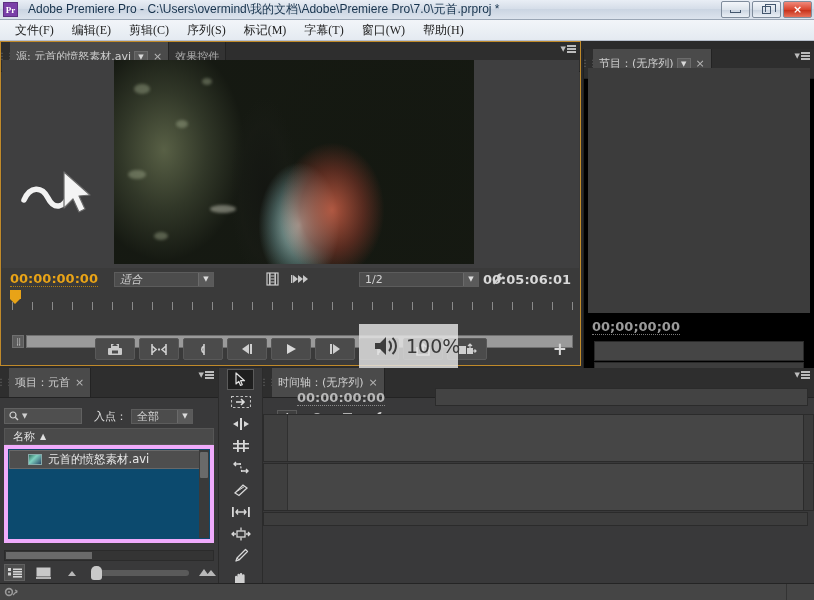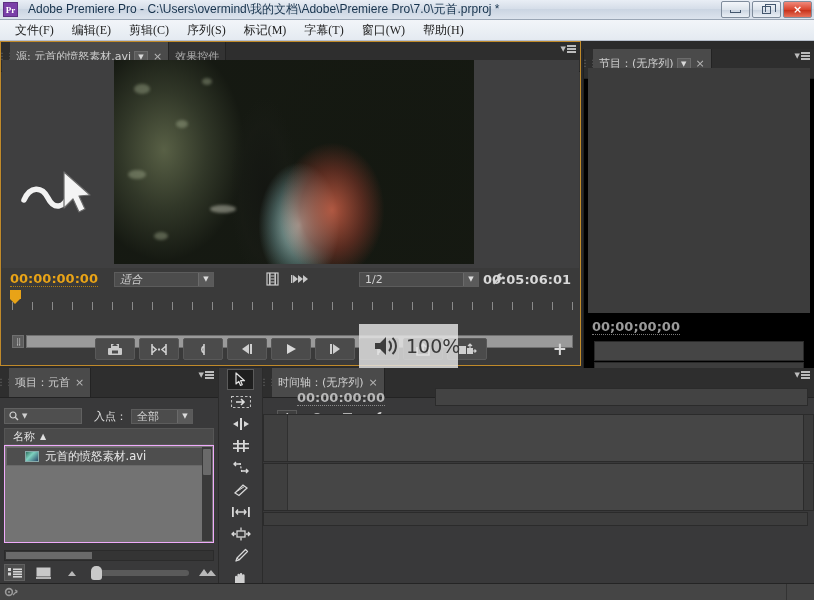--- a/index.html
+++ b/index.html
@@ -179,21 +179,21 @@
   .bin-icon { width: 15px; height: 13px; margin-left: 8px; background: #636363; border: 1px solid #767676; border-radius: 1px; position: relative; }
   .bin-icon::after { content: "↰"; position: absolute; left: 2px; top: -2px; font-size: 10px; color: #cfcfcf; }
   .proj-name { margin-left: 8px; font-size: 11.5px; color: #e2e2e2; }
   .proj-count { position: absolute; right: 8px; font-size: 11px; color: #cacaca; }
   .proj-search-row { position: absolute; left: 0; right: 0; top: 38px; height: 20px; display: flex; align-items: center; gap: 4px; }
   .search-box { margin-left: 4px; width: 78px; height: 16px; background: #4f4f4f; border: 1px solid #616161;
                 display: flex; align-items: center; padding-left: 4px; gap: 3px; }
   .inpoint-label { font-size: 11px; color: #dcdcdc; margin-left: 8px; }
   .list-header { position: absolute; left: 4px; right: 4px; top: 60px; height: 17px; background: #4a4a4a; border: 1px solid #565656;
                  display: flex; align-items: center; padding-left: 8px; gap: 5px; font-size: 11px; color: #e0e0e0; }
-  .list-body { position: absolute; left: 4px; right: 4px; top: 77px; bottom: 40px; background: #737373; border: 1px solid #f0abfc; }
+  .list-body { position: absolute; left: 4px; right: 4px; top: 77px; bottom: 40px; background: #0c4a6e; border: 4px solid #f0abfc; }
   .clip-row { height: 19px; margin: 1px; background: #4e4e4e; border: 1px solid #686868;
               display: flex; align-items: center; gap: 6px; padding-left: 18px; }
   .clip-thumb { width: 14px; height: 11px; background: linear-gradient(135deg,#2f6f5e 0%, #7fd2c0 40%, #2a4a6a 100%); border: 1px solid #8aa; }
   .clip-name { font-size: 11.5px; color: #e8e8e8; }
   .v-scroll { position: absolute; right: 1px; top: 1px; bottom: 1px; width: 10px; background: #3a3a3a; }
   .v-thumb { position: absolute; top: 2px; left: 1px; width: 8px; height: 26px; background: #6a6a6a; border-radius: 1px; }
   .h-scroll { position: absolute; left: 4px; right: 4px; bottom: 22px; height: 11px; background: #343434; border: 1px solid #2b2b2b; }
   .h-thumb { position: absolute; left: 1px; top: 1px; width: 86px; height: 7px; background: #6a6a6a; }
   .proj-footer { position: absolute; left: 0; right: 0; bottom: 0; height: 21px; display: flex; align-items: center; gap: 8px; padding-left: 4px; background: #39393a; }
   .pf-btn { width: 21px; height: 17px; display: flex; align-items: center; justify-content: center; }

